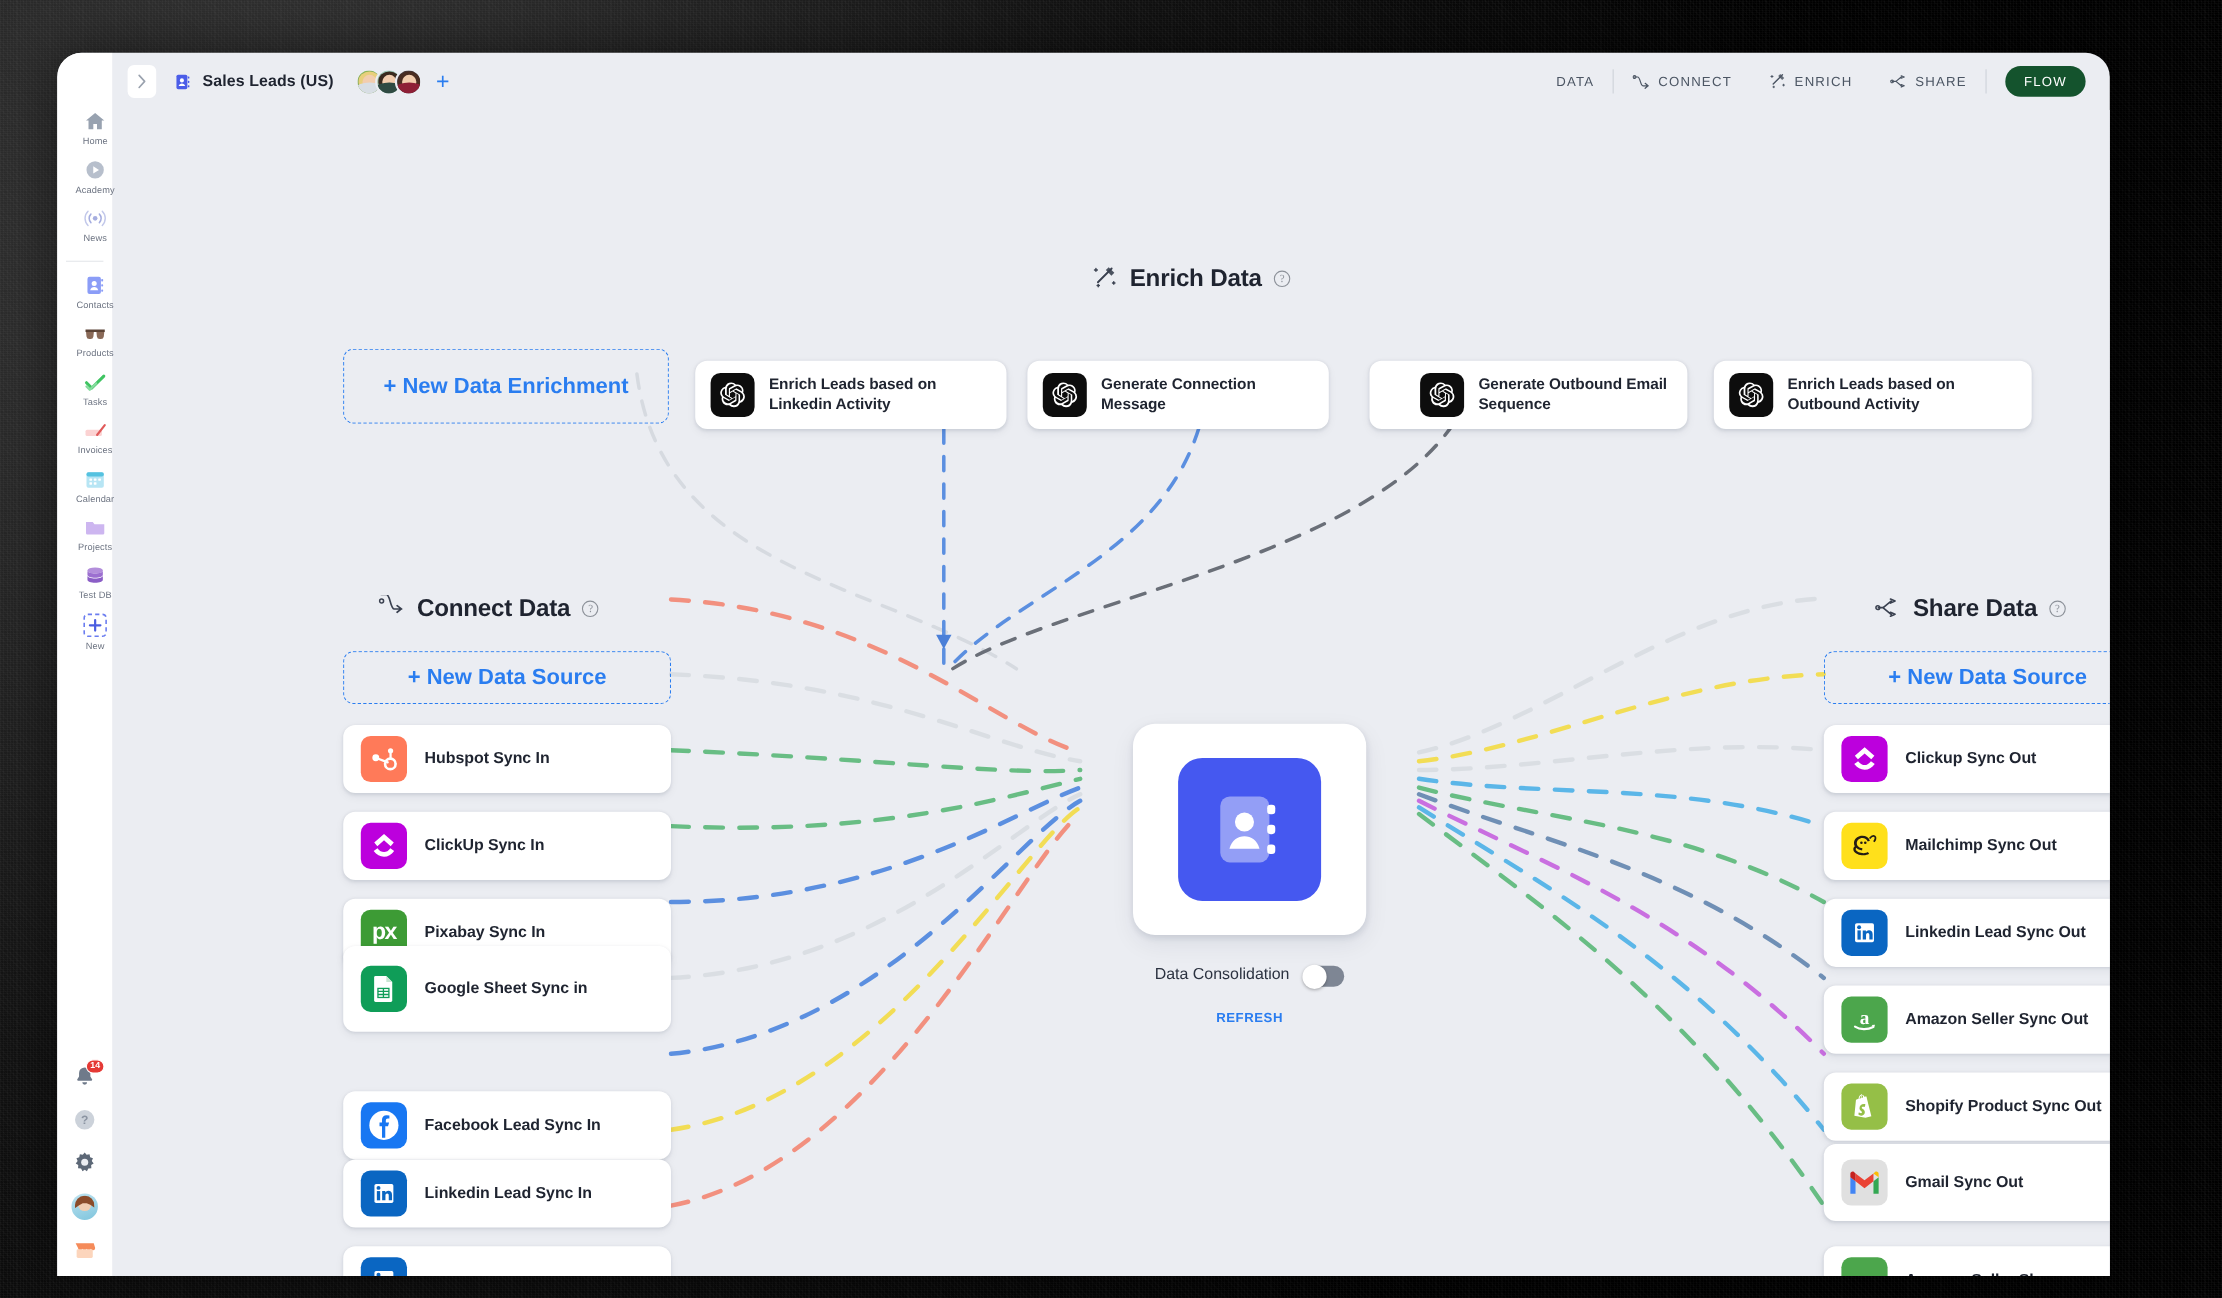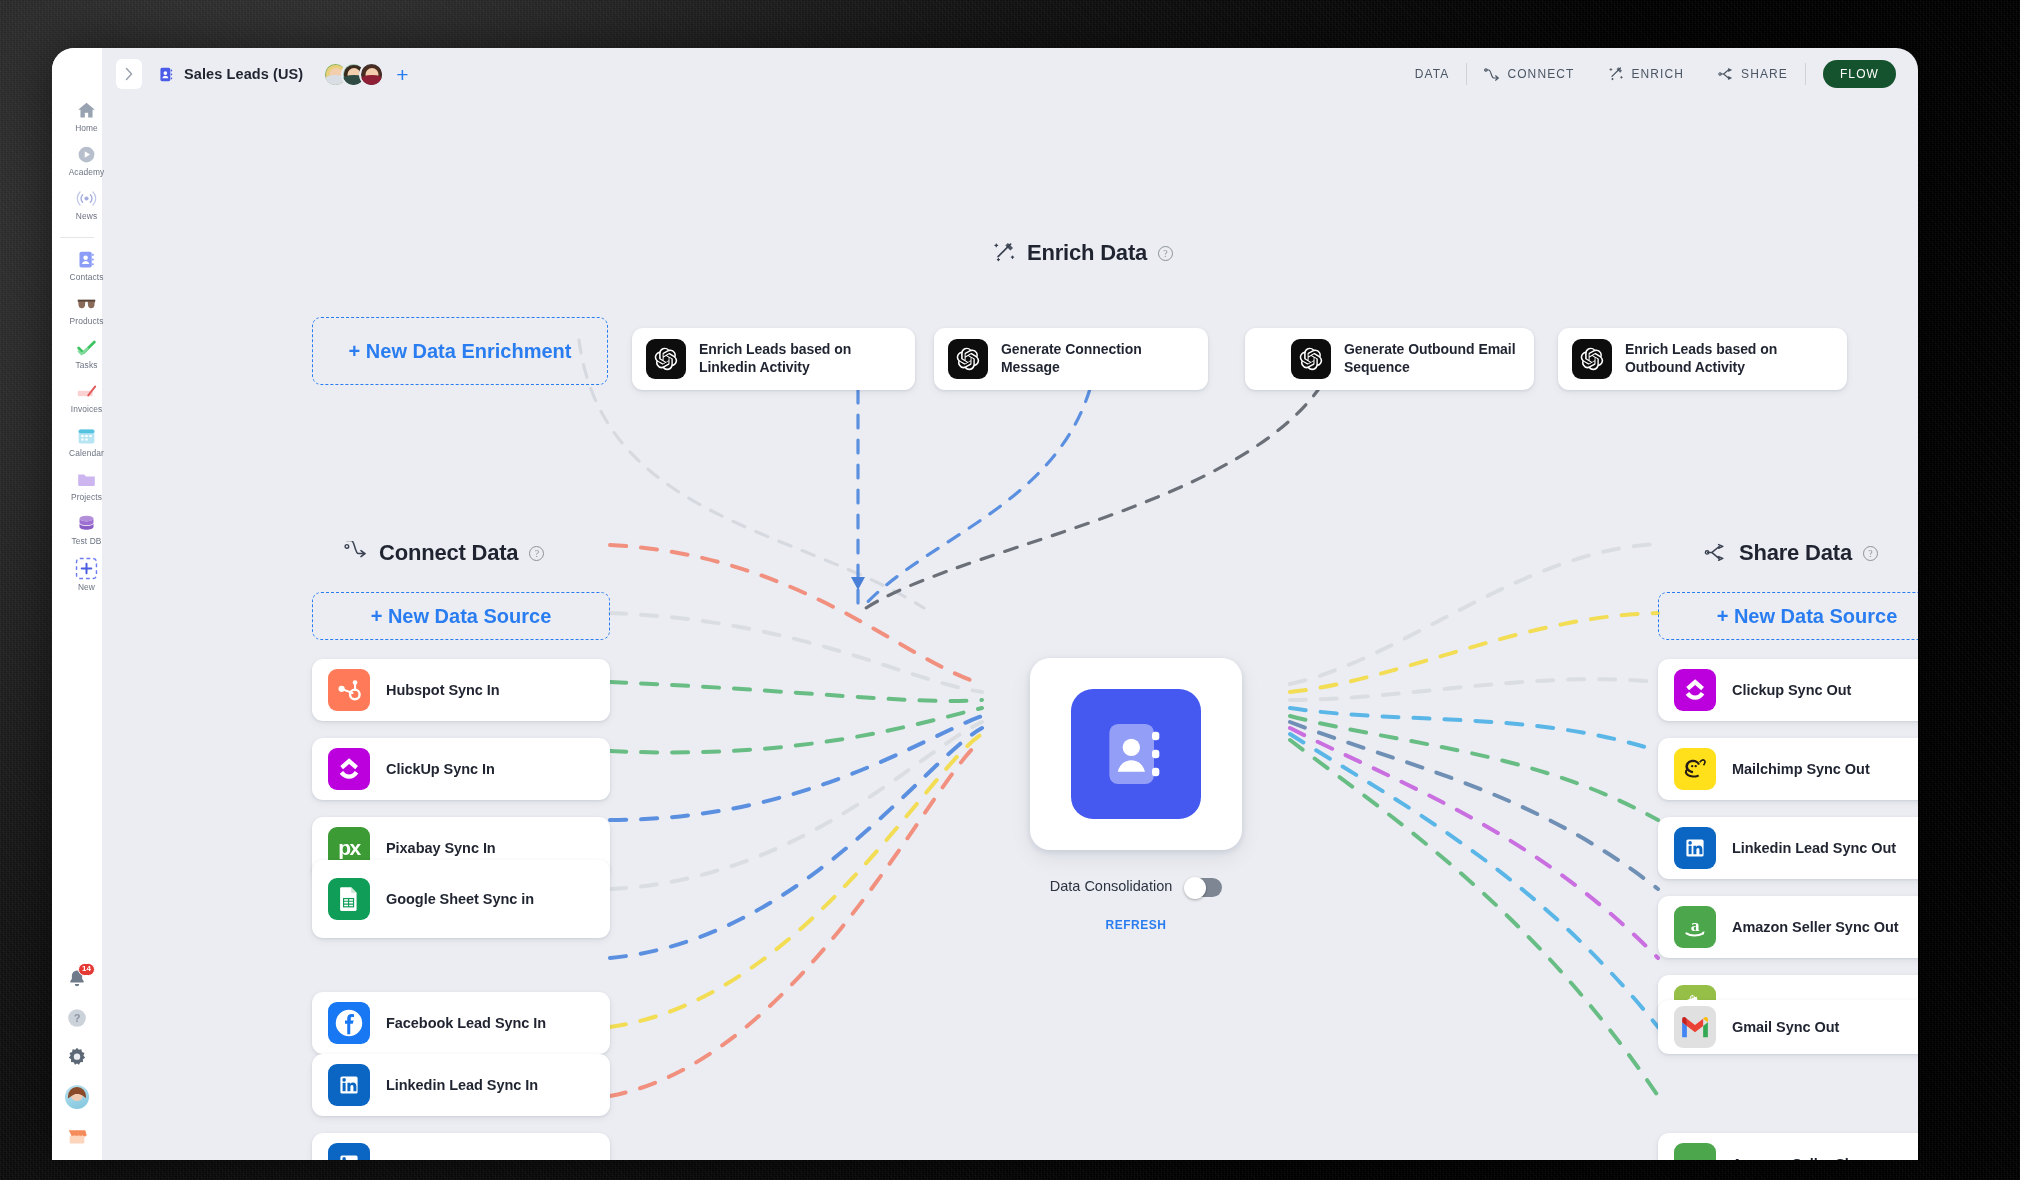--- a/index.html
+++ b/index.html
@@ -694,21 +694,21 @@
       <div class="card out-card" style="top:875px; height:62px;">
         <div class="ico" style="background:#95BF47">
           <svg width="26" height="26" viewBox="0 0 24 24">
             <path fill="#fff" d="M13.6 3.5c-.2-.1-.5 0-.7.1-.1 0-.4.1-.8.3-.4-1.1-1-1.7-1.8-1.7h-.1C9.9 1.5 9.3 1.6 9 2c-1.2.3-1.8 1.8-2 3.5l-1.6.5c-.5.2-.5.2-.6.7L3.5 19.6l9.3 1.7 5-1.2s-4-15.9-4.2-16.6zM10.8 4.3l-1.3.4c0-1 .4-1.9 1-2.3.2.3.3.9.3 1.9zM9.9 2.3c-.5.5-.9 1.5-1 2.7l-1.1.4C8.1 3.9 8.8 2.6 9.9 2.3z"></path>
             <path fill="#95BF47" d="M12.7 10.6l-.6 1.8s-.6-.3-1.3-.3c-1 0-1.1.6-1.1.8 0 1 2.6 1.4 2.6 3.7 0 1.8-1.1 3-2.7 3-1.9 0-2.8-1.2-2.8-1.2l.5-1.7s1 .8 1.8.8c.5 0 .8-.4.8-.7 0-1.3-2.1-1.4-2.1-3.5 0-1.8 1.3-3.5 3.8-3.5 1 0 1.1.3 1.1.3z"></path>
           </svg>
         </div>
         <div class="lbl">Shopify Product Sync Out</div>
       </div>
 
-      <div class="card out-card" style="top:900px; height:54px;">
+      <div class="card out-card" style="top:940px; height:70px;">
         <div class="ico" style="background:#E0E0E0">
           <svg width="30" height="24" viewBox="0 0 28 22">
             <path fill="#4285F4" d="M2 20.6h4.4V10L2 6.6z"></path>
             <path fill="#34A853" d="M21.6 20.6H26V6.6L21.6 10z"></path>
             <path fill="#FBBC04" d="M21.6 3.4 26 6.6V3.6c0-1.6-1.8-2.5-3.1-1.5z"></path>
             <path fill="#EA4335" d="M6.4 10V3.4L14 9.1l7.6-5.7V10L14 15.8z"></path>
             <path fill="#C5221F" d="M2 3.6v3L6.4 10V3.4L5.1 2.1C3.8 1.1 2 2 2 3.6z"></path>
           </svg>
         </div>
         <div class="lbl">Gmail Sync Out</div>

